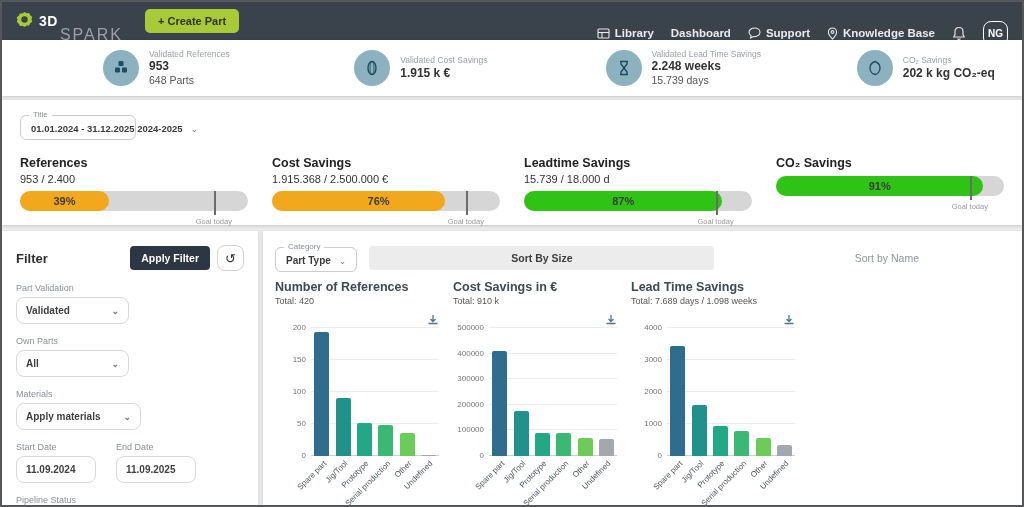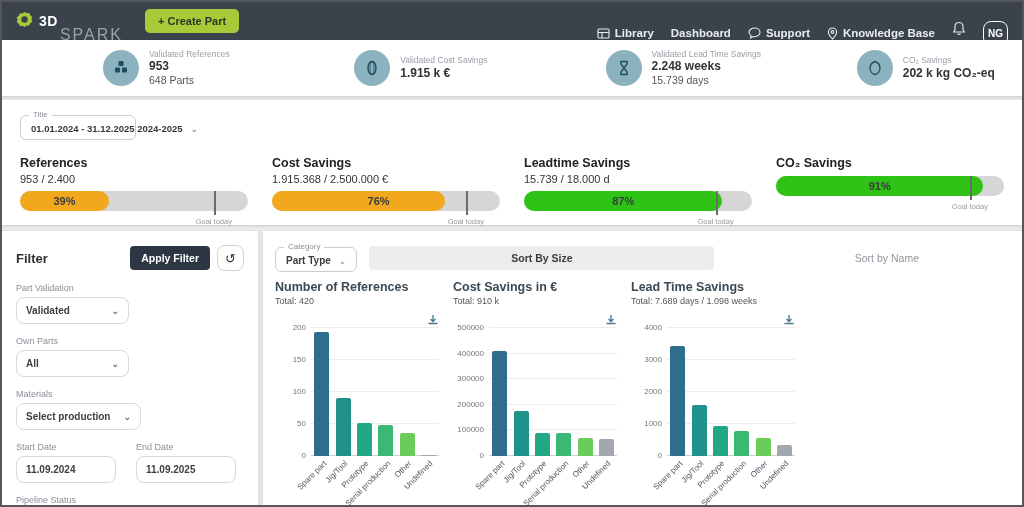--- a/index.html
+++ b/index.html
@@ -12,21 +12,21 @@
     display:flex; flex-direction:column;
     overflow:hidden;
   }
   
   .navbar { height:38px; background:#3a424c; display:flex; align-items:center; padding:0 14px; flex:0 0 auto; }
   .brand { display:flex; align-items:center; gap:6px; }
   .brand-bold { color:#fff; font-weight:bold; font-size:14px; letter-spacing:.5px; }
   .brand-light { color:#9aa1a9; font-weight:normal; font-size:16px; letter-spacing:2px;margin-top:28px; }
   .create-btn { margin-left:22px; background:#a9ca38; color:#2e3524; font-size:11px; font-weight:bold;
     border:none; border-radius:5px; padding:6px 13px; cursor:pointer; }
-  .nav-right { margin-left:auto; display:flex; gap:17px;margin-top:24px; }
+  .nav-right { margin-left:auto; display:flex; align-items:center; gap:17px;margin-top:24px; }
   .nav-item { color:#e9ebee; font-size:11.5px; font-weight:600; display:flex; align-items:center; gap:5px; cursor:pointer; }
   .nav-item svg { display:block; }
   .bell { color:#dfe2e6; cursor:pointer; display:flex; }
   .avatar { width:25px; height:25px; border:1.5px solid #fff; border-radius:8px; color:#fff;
     font-size:10px; font-weight:bold; display:flex; align-items:center; justify-content:center; cursor:pointer; }
   
   .kpi-card { background:#fff; height:56px; display:flex; box-shadow:0 1px 3px rgba(0,0,0,.15); flex:0 0 auto;padding-left:15px; }
   .kpi { flex:1; display:flex; align-items:center; padding-left:86px; gap:10px; }
   .kpi-circle { width:36px; height:36px; border-radius:50%; background:#8cb2bf; display:flex; align-items:center; justify-content:center; flex:0 0 auto; }
   .kpi-texts { display:flex; flex-direction:column; line-height:1.25; }
@@ -56,21 +56,21 @@
   .apply-btn { margin-left:auto; background:#2d3643; color:#fff; font-size:10.5px; font-weight:bold; border:none;
     border-radius:4px; padding:6px 11px; cursor:pointer; }
   .reset-btn { margin-left:7px; background:#fff; border:1px solid #d2d2d2; border-radius:8px; width:27px; height:26px;
     font-size:13px; color:#333; cursor:pointer; display:flex; align-items:center; justify-content:center; }
   .f-group { margin-top:12px; }
   .f-label { font-size:9px; color:#8a8f98; margin-bottom:4px; }
   .f-select, .f-input { display:flex; align-items:center; border:1px solid #d8d8dc; border-radius:8px; height:27px;
     padding:0 9px; font-size:10px; font-weight:bold; color:#3f3f3f; background:#fff; cursor:pointer; }
   .f-select .chev { margin-left:auto; }
   .f-select { width:113px; }
-  .f-input { width:100px; font-family:"Liberation Sans", sans-serif; }
+  .f-input { width:80px; font-family:"Liberation Sans", sans-serif; }
   .dates-row { display:flex; gap:20px; }
   
   .charts-card { background:#fff; flex:1; padding:12px 12px; box-shadow:0 1px 3px rgba(0,0,0,.15); min-width:0; }
   .charts-head { display:flex; align-items:center; }
   .seg-size { flex:0 0 345px; margin-left:12px; background:#ececec; border-radius:4px; height:24px; font-size:10.5px;
     font-weight:600; color:#3d3d3d; display:flex; align-items:center; justify-content:center; cursor:pointer; }
   .seg-name { flex:0 0 345px; font-size:10.5px; color:#8f949c; display:flex; align-items:center; justify-content:center; cursor:pointer; }
   .charts-row { display:flex; margin-top:8px; }
   .chart { position:relative; width:178px; flex:0 0 auto; }
   .c-title { font-size:12.5px; font-weight:bold; color:#3b4a54; }
@@ -259,21 +259,21 @@
     <div class="f-group">
       <div class="f-label">Own Parts</div>
       <div class="f-select">
         <span>All</span>
           <span class="chev">⌄</span>
       </div>
     </div>
     <div class="f-group">
       <div class="f-label">Materials</div>
       <div class="f-select" style="width:125px">
-        <span>Select production</span>
+        <span>Apply materials</span>
           <span class="chev">⌄</span>
       </div>
     </div>
     <div class="f-group dates-row">
       <div>
         <div class="f-label">Start Date</div>
         <div class="f-input">11.09.2024</div>
       </div>
       <div>
         <div class="f-label">End Date</div>

